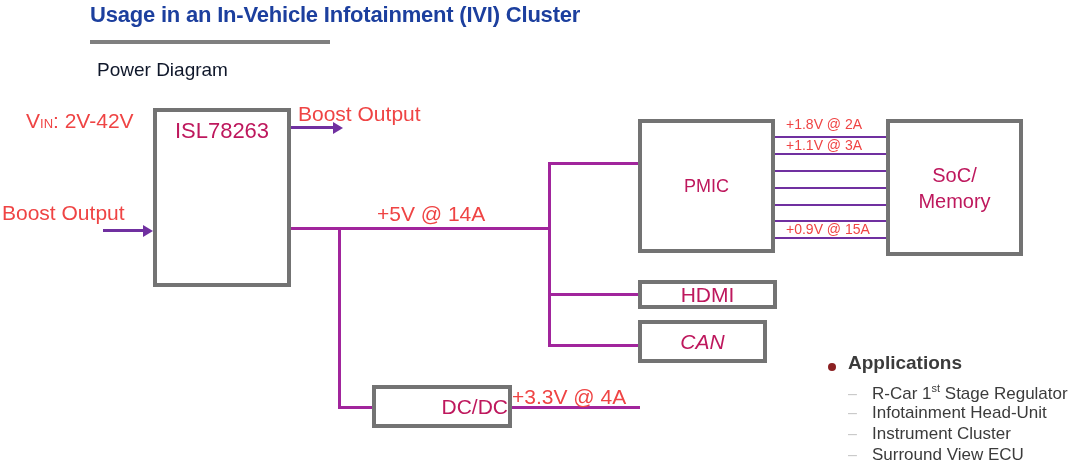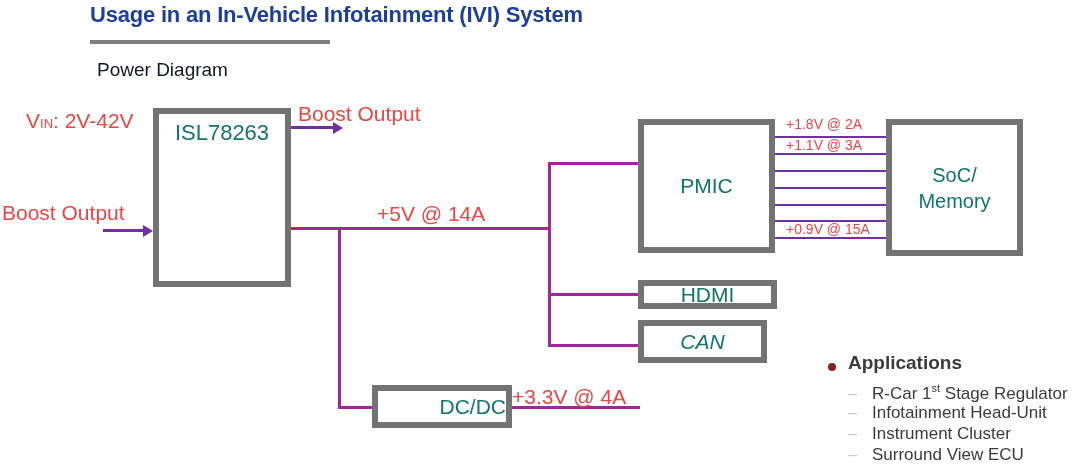--- a/index.html
+++ b/index.html
@@ -5,21 +5,21 @@
   html,body{margin:0;padding:0;background:#fff;}
   #canvas{
     position:relative;width:1080px;height:465px;background:#ffffff;
     font-family:"Liberation Sans", sans-serif;overflow:hidden;
   }
   .abs{position:absolute;}
   .title{font-size:22px;font-weight:bold;color:#1c3f9e;white-space:nowrap;letter-spacing:-0.2px;}
   .bar{background:#7f7f7f;}
   .subtitle{font-size:19px;color:#0f172a;white-space:nowrap;}
   .block{
-    box-sizing:border-box;border:6px solid #737373;background:#fff;color:#0f766e;
+    box-sizing:border-box;border:4px solid #737373;background:#fff;color:#be185d;
     display:flex;align-items:center;justify-content:center;font-size:21px;text-align:center;
   }
   .block.top-label{align-items:flex-start;padding-top:6px;font-size:22px;}
   .soc-label{line-height:26px;font-size:20px;}
   .wire{background:#a1259c;}
   .rail{background:#7030a0;height:2px;}
   .plabel{color:#ef4444;white-space:nowrap;}
   .fs21{font-size:21px;}
   .fs14{font-size:14px;text-align:center;}
   .arrow-line{background:#7030a0;height:3px;}
@@ -32,21 +32,21 @@
   .app-bullet{width:8px;height:8px;border-radius:50%;background:#8b2022;}
   .app-heading{font-size:19px;font-weight:bold;color:#3b3b3b;white-space:nowrap;}
   .app-row{display:flex;align-items:baseline;font-size:17px;color:#3b3b3b;white-space:nowrap;}
   .app-dash{color:#c9c9c9;width:24px;flex:0 0 24px;font-size:16px;}
 </style>
 </head>
 <body>
 
 <div id="canvas">
 
-  <div class="abs title" style="left:90px;top:2px;">Usage in an In-Vehicle Infotainment (IVI) System</div>
+  <div class="abs title" style="left:90px;top:2px;">Usage in an In-Vehicle Infotainment (IVI) Cluster</div>
   <div class="abs bar" style="left:90px;top:40px;width:240px;height:4px;"></div>
   <div class="abs subtitle" style="left:97px;top:59px;">Power Diagram</div>
 
   <div class="abs plabel fs21" style="left:26px;top:109px;"><span>V</span><span class="vin-sub">IN</span><span>: 2V-42V</span></div>
 
   <div class="abs block top-label" style="left:153px;top:108px;width:138px;height:179px;">
     <span>ISL78263</span>
   </div>
 
   <div class="abs plabel fs21" style="left:298px;top:102px;">Boost Output</div>
@@ -61,21 +61,21 @@
   <div class="abs wire" style="left:291px;top:227px;width:260px;height:3px;"></div>
   <div class="abs wire" style="left:548px;top:162px;width:3px;height:185px;"></div>
   <div class="abs wire" style="left:548px;top:162px;width:92px;height:3px;"></div>
   <div class="abs wire" style="left:548px;top:293px;width:92px;height:3px;"></div>
   <div class="abs wire" style="left:548px;top:344px;width:92px;height:3px;"></div>
   <div class="abs wire" style="left:338px;top:227px;width:3px;height:182px;"></div>
   <div class="abs wire" style="left:338px;top:406px;width:36px;height:3px;"></div>
   <div class="abs wire" style="left:510px;top:406px;width:130px;height:3px;"></div>
   <div class="abs plabel fs21" style="left:512px;top:385px;">+3.3V @ 4A</div>
 
-  <div class="abs block" style="left:638px;top:119px;width:137px;height:134px;font-size:21px;">
+  <div class="abs block" style="left:638px;top:119px;width:137px;height:134px;font-size:18px;">
     <span>PMIC</span>
   </div>
 
   <div class="abs block" style="left:886px;top:119px;width:137px;height:137px;">
     <span class="soc-label"><span>SoC/</span><br><span>Memory</span></span>
   </div>
 
   <div class="abs rail" style="left:775px;top:136px;width:111px;"></div>
   <div class="abs rail" style="left:775px;top:153px;width:111px;"></div>
   <div class="abs rail" style="left:775px;top:170px;width:111px;"></div>

